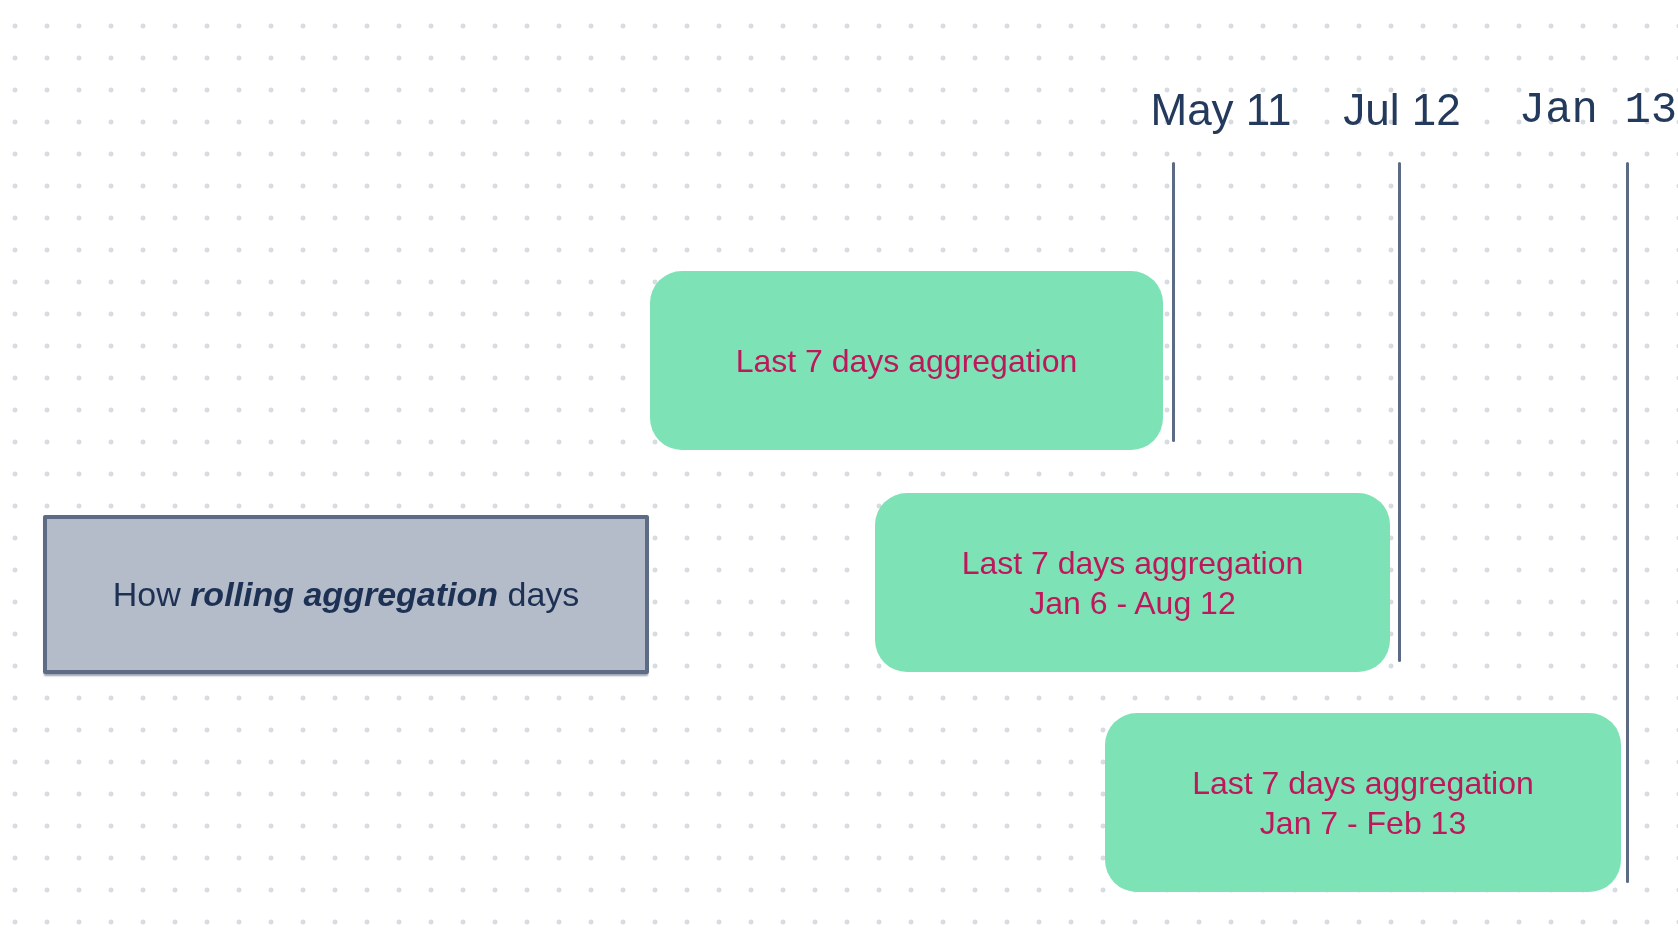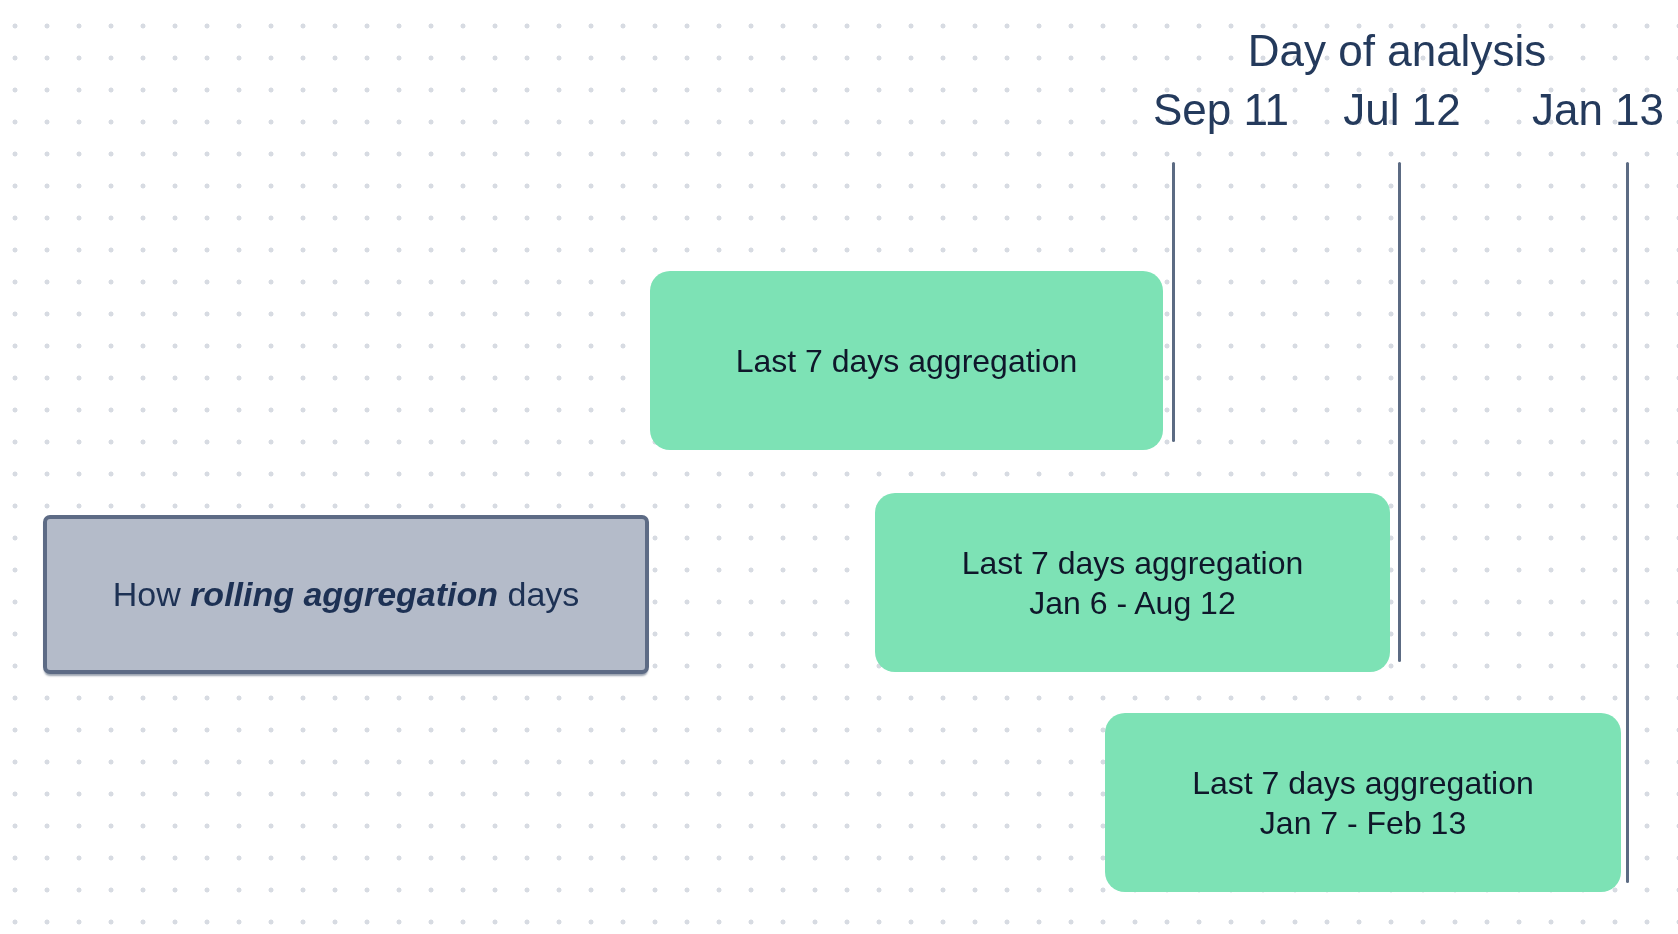--- a/index.html
+++ b/index.html
@@ -34,81 +34,80 @@
     position: absolute;
     top: 85px;
     transform: translateX(-50%);
     font-size: 44px;
     font-weight: 500;
     color: #243a5c;
     white-space: nowrap;
   }
   .day-label.d1 { left: 1221px; }
   .day-label.d2 { left: 1402px; }
-  .day-label.d3 { left: 1598px; }
+  .day-label.d3 { left: 1598px; font-family: Liberation Mono, monospace; }
 
   
   .vline {
     position: absolute;
     width: 3px;
     background: #5c6b83;
     border-radius: 2px;
   }
   .vline.l1 { left: 1172px; top: 162px; height: 280px; }
   .vline.l2 { left: 1398px; top: 162px; height: 500px; }
   .vline.l3 { left: 1626px; top: 162px; height: 721px; }
 
   
   .agg-box {
     position: absolute;
     background: #7de2b5;
-    border-radius: 20px;
+    border-radius: 32px;
     display: flex;
     flex-direction: column;
     align-items: center;
     justify-content: center;
     text-align: center;
-    color: #0f172a;
+    color: #be185d;
     font-size: 32px;
     font-weight: 500;
     line-height: 40px;
   }
   .agg-box.b1 { left: 650px;  top: 271px; width: 513px; height: 179px; }
   .agg-box.b2 { left: 875px;  top: 493px; width: 515px; height: 179px; }
   .agg-box.b3 { left: 1105px; top: 713px; width: 516px; height: 179px; }
 
   
   .legend-box {
     position: absolute;
     left: 43px;
     top: 515px;
     width: 606px;
     height: 159px;
     box-sizing: border-box;
     background: #b4bbc9;
     border: 4px solid #5d6b85;
-    border-radius: 7px;
+    border-radius: 2px;
     box-shadow: 0 3px 2px -1px rgba(70, 85, 110, 0.55);
     display: flex;
     align-items: center;
     justify-content: center;
     font-size: 34px;
     color: #1d3154;
     white-space: pre;
   }
   .legend-box .bold-seg { font-weight: 700; font-style: italic; }
 </style>
 </head>
 <body>
 
 <div id="canvas">
 
-  <div class="diagram-title">Day of analysis</div>
 
-  <div class="day-label d1">Sep 11</div>
+  <div class="day-label d1">May 11</div>
   <div class="day-label d2">Jul 12</div>
   <div class="day-label d3">Jan 13</div>
 
   <div class="vline l1"></div>
   <div class="vline l2"></div>
   <div class="vline l3"></div>
 
   <div class="agg-box b1">
     <div>Last 7 days aggregation</div>
   </div>

